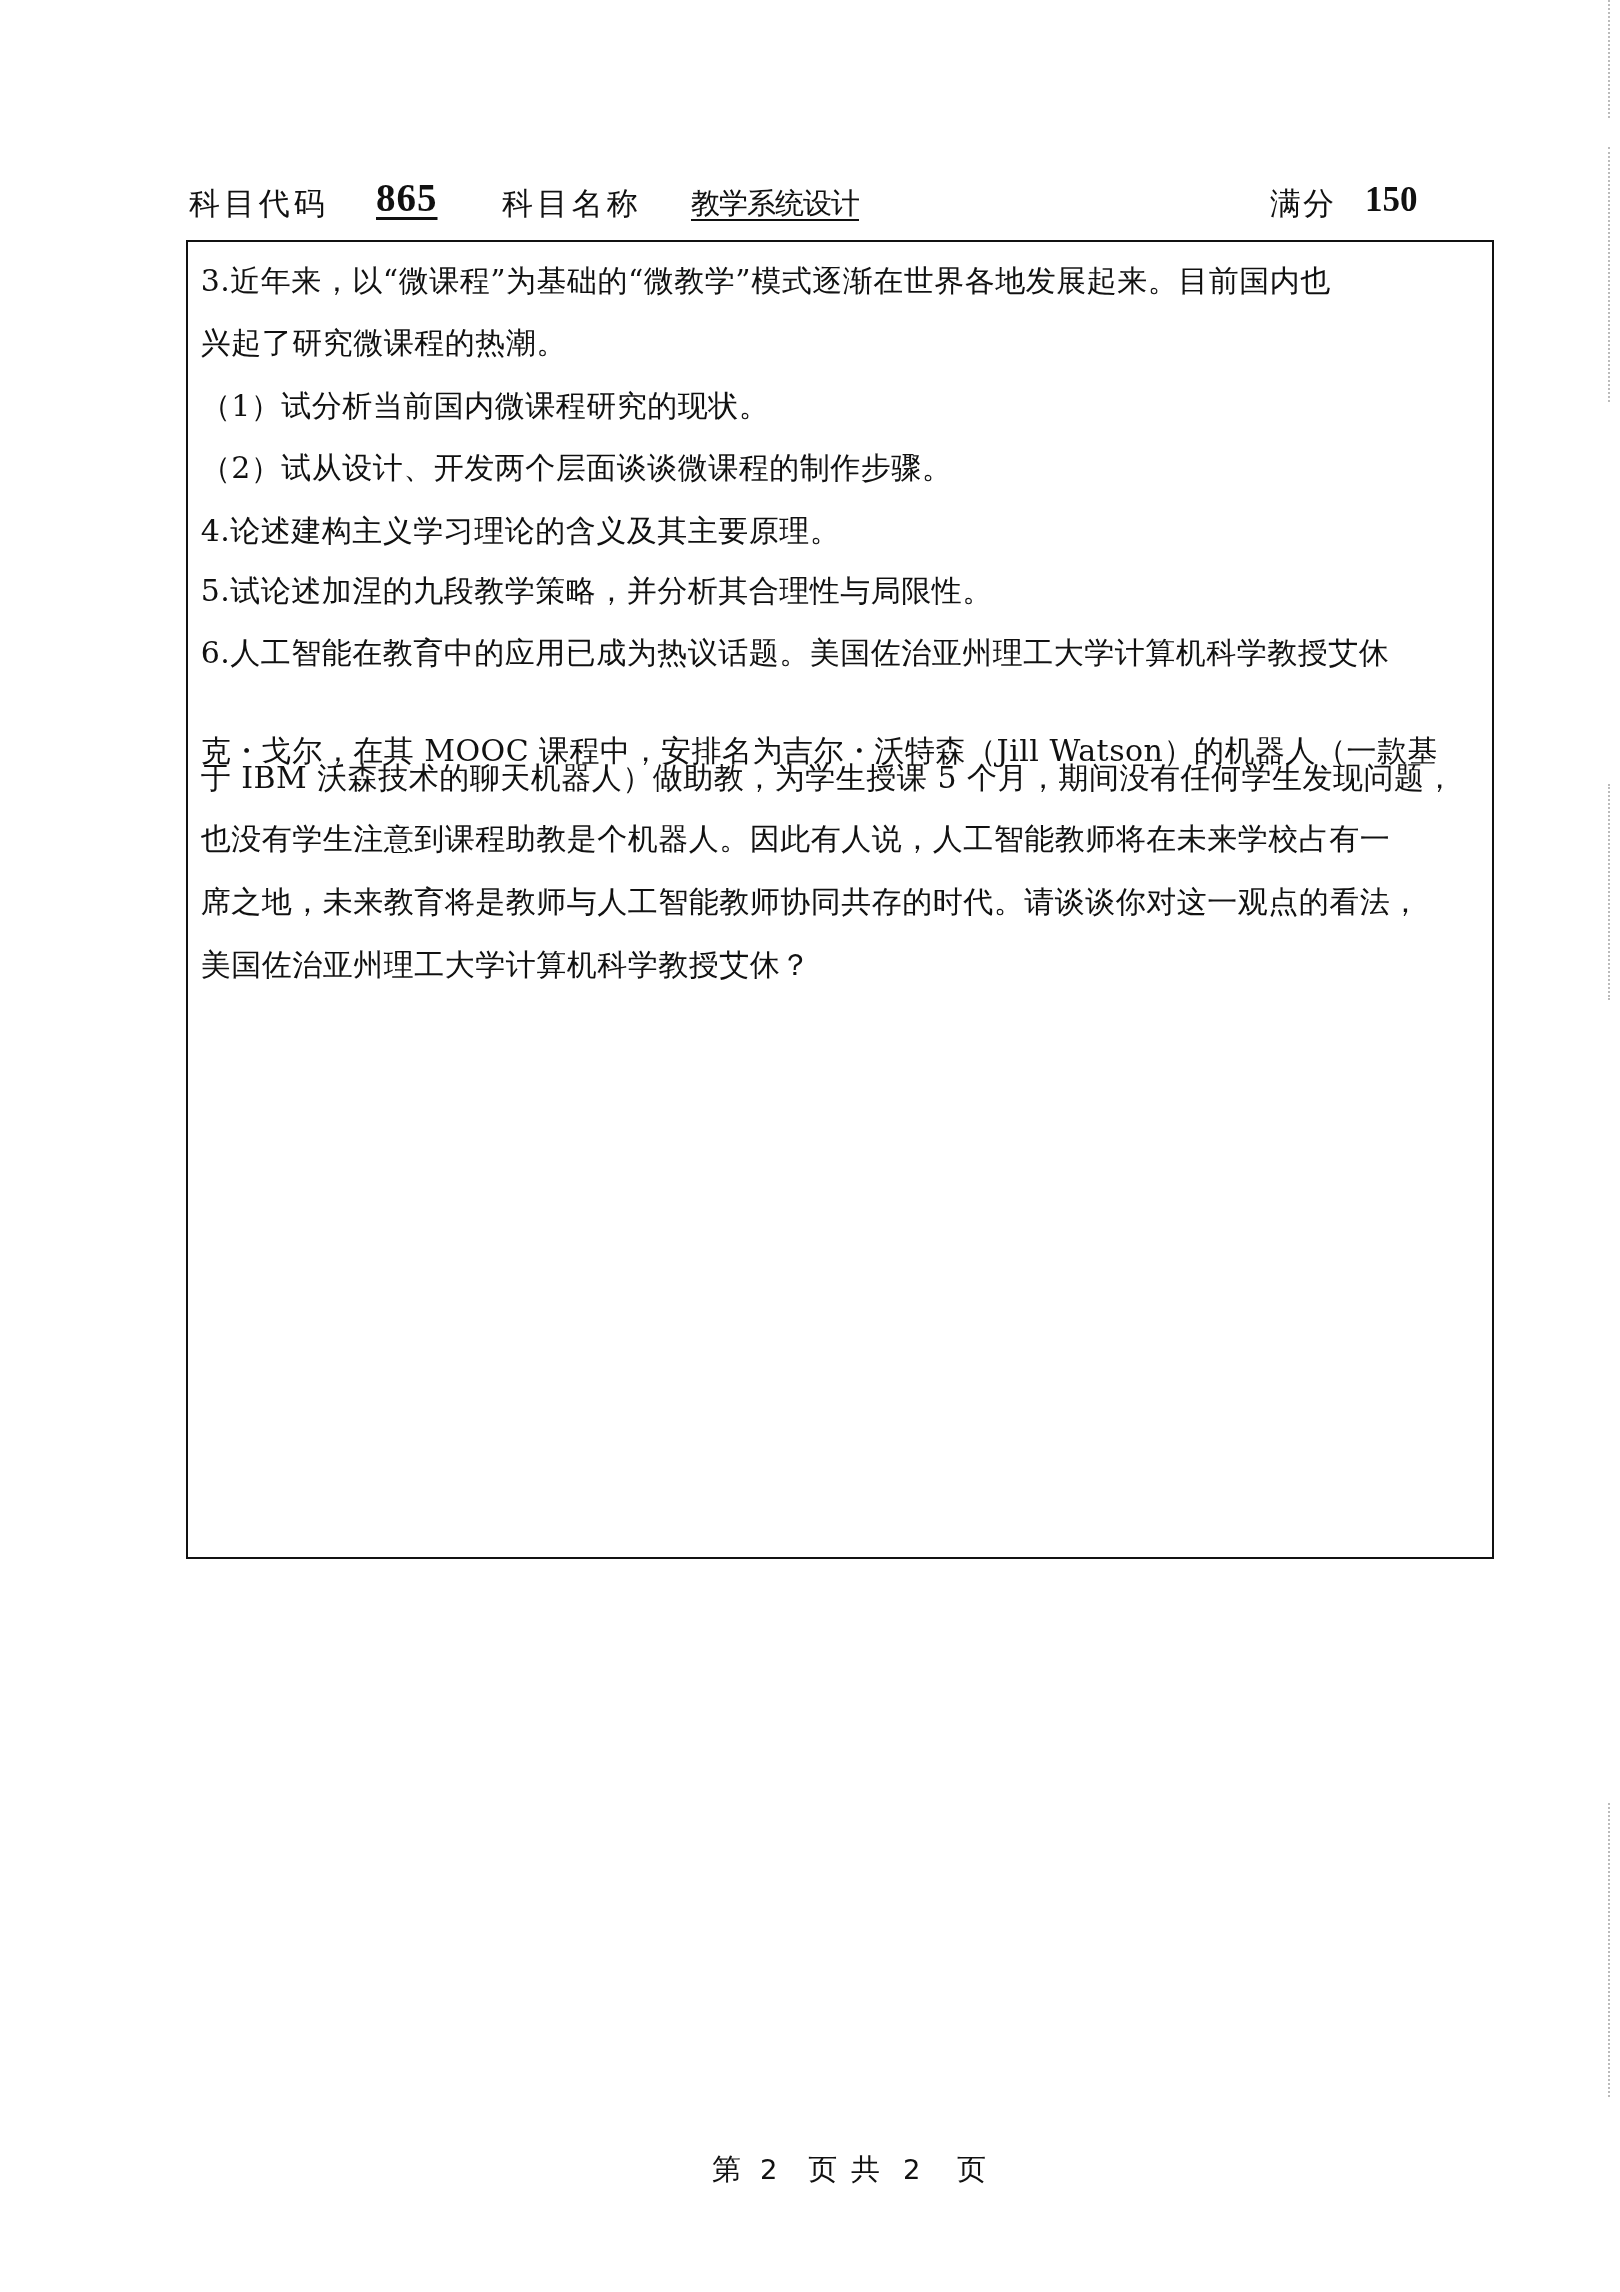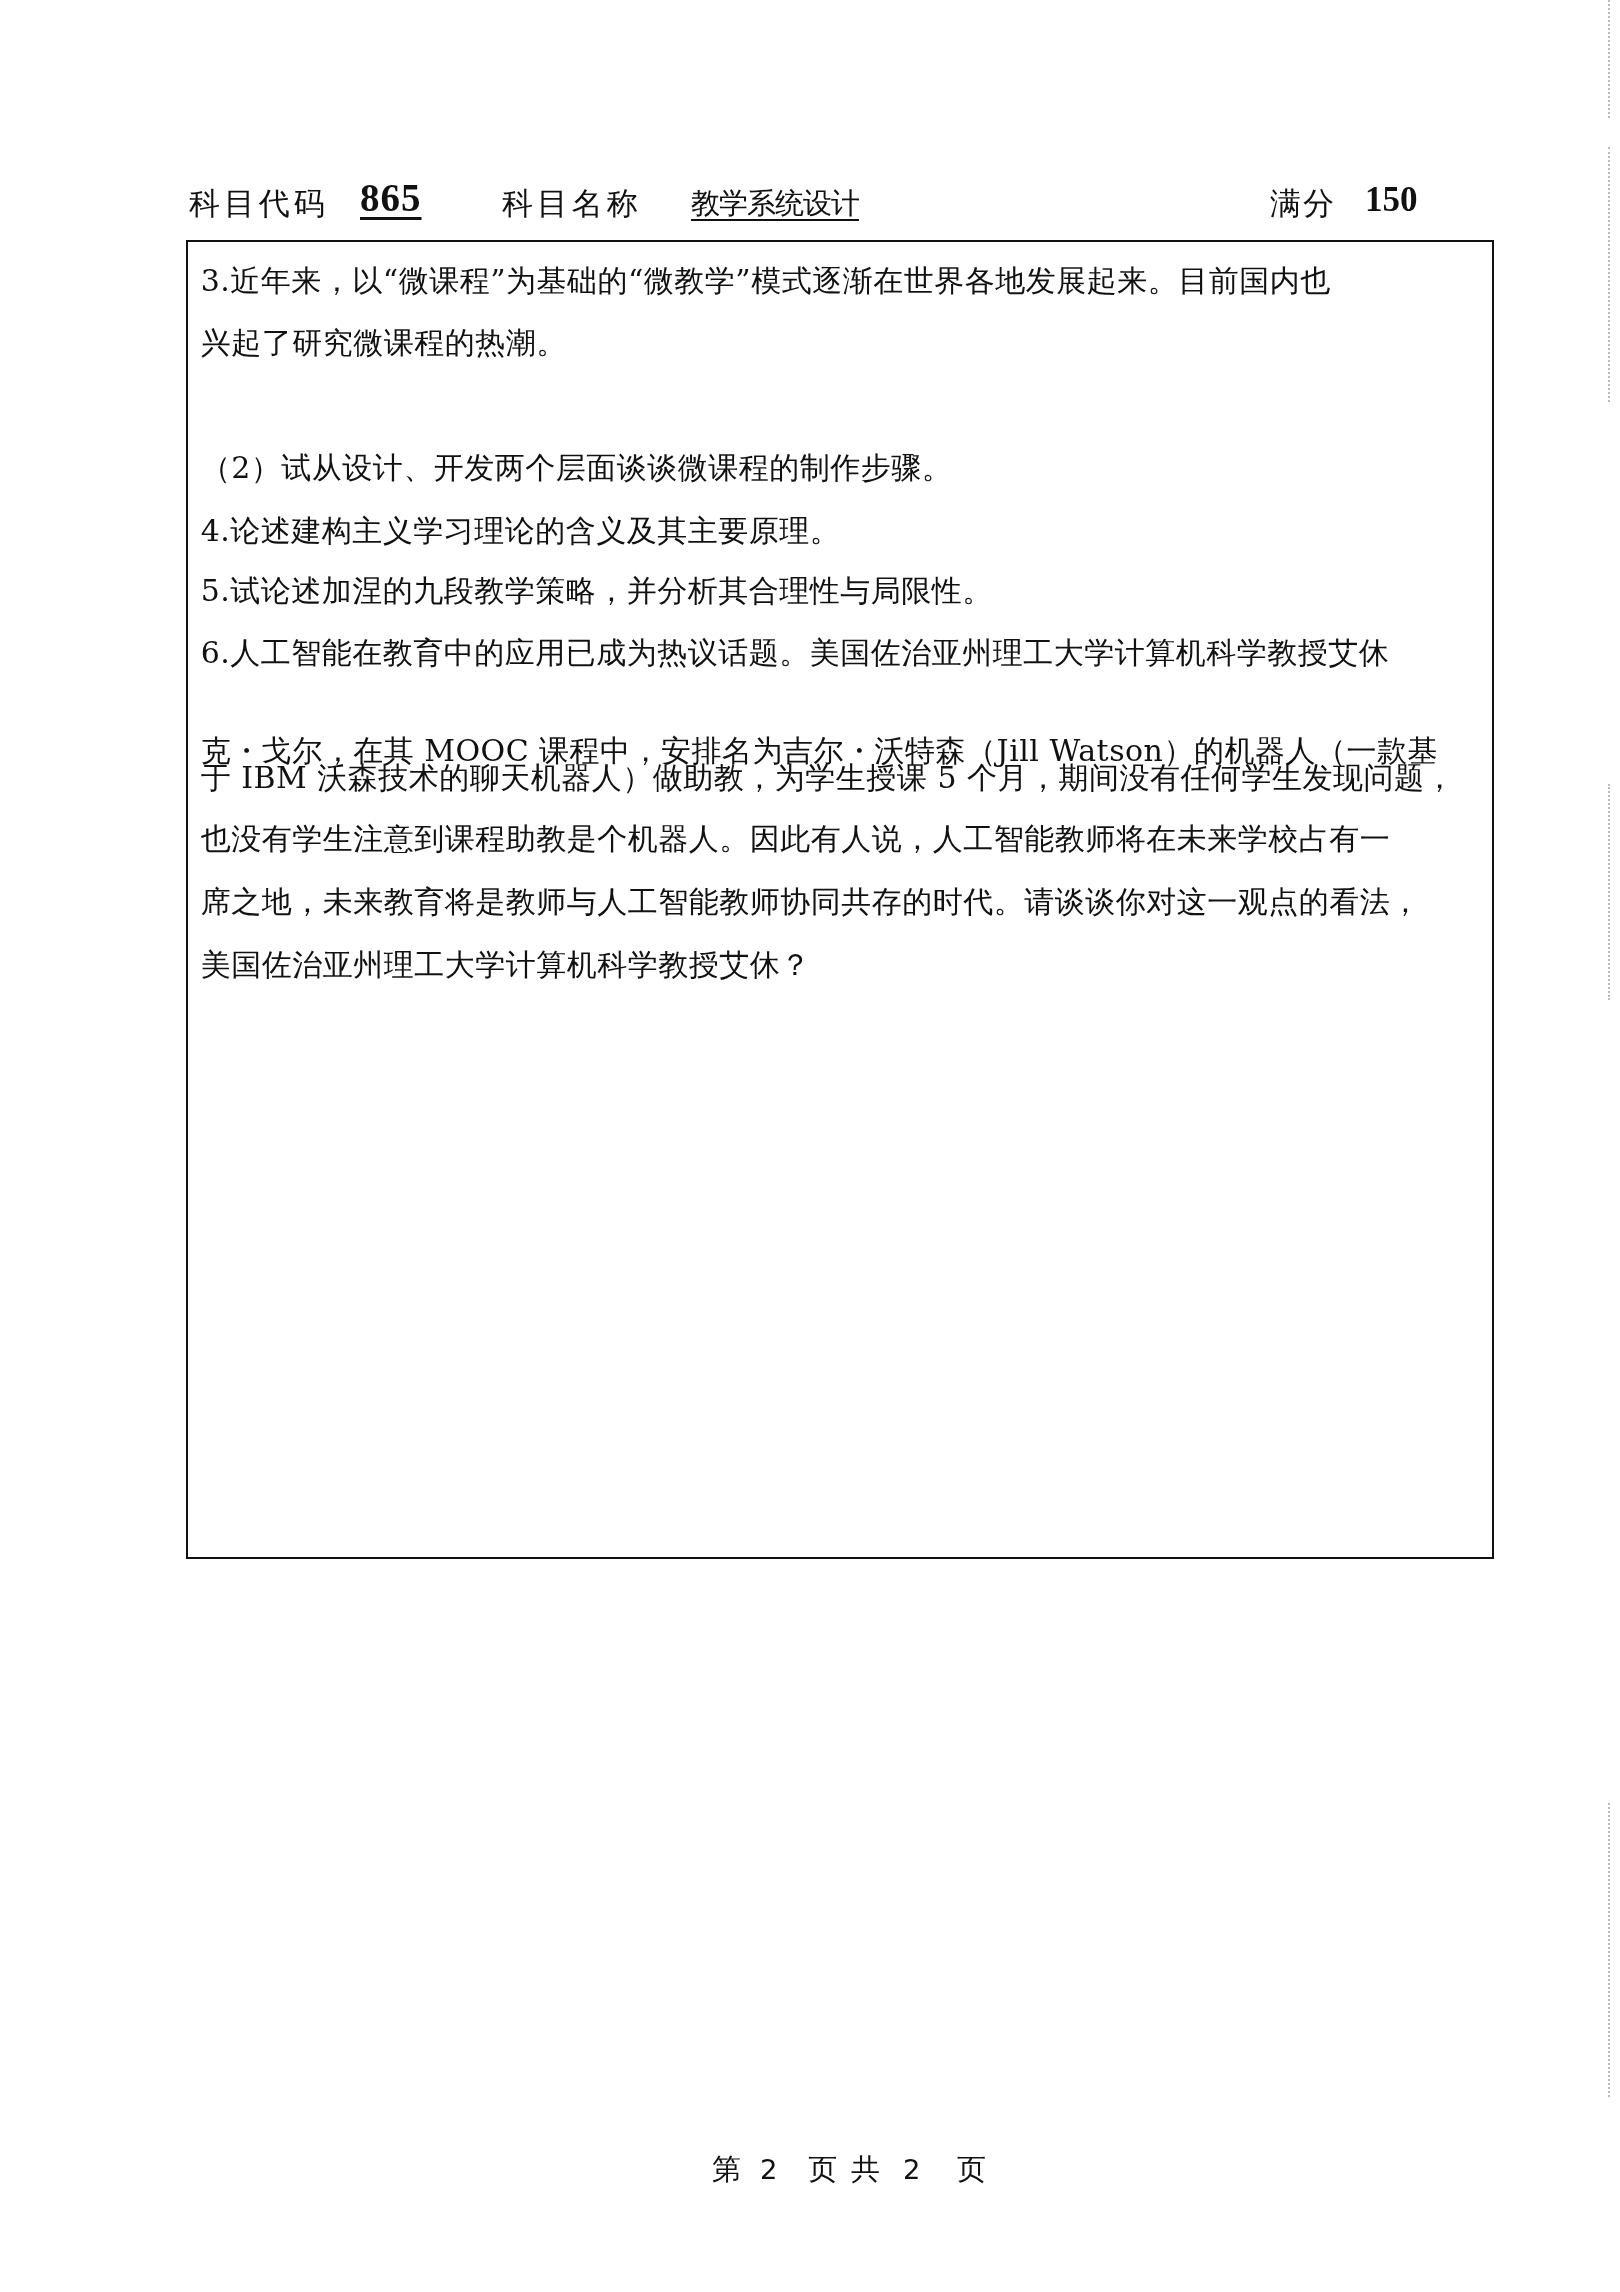--- a/index.html
+++ b/index.html
@@ -1,20 +1,20 @@
 <!DOCTYPE html>
 <html><head>
 <meta charset="utf-8">
 <style>
   html, body { margin: 0; padding: 0; background: #ffffff; }
   body { width: 1620px; height: 2293px; position: relative; overflow: hidden;
          font-family: "DejaVu Serif", "Liberation Serif", serif; color: #111; }
   .hdr { position: absolute; top: 182px; height: 43px; white-space: nowrap; font-size: 31px; line-height: 43px; }
   .hdr-label { letter-spacing: 3.9px; }
-  .hdr-code { left: 360px; font-family: "Liberation Serif", serif; font-weight: bold; font-size: 39px;
+  .hdr-code { left: 376px; font-family: "Liberation Serif", serif; font-weight: bold; font-size: 39px;
               text-decoration: underline; text-decoration-thickness: 2.9px; text-underline-offset: 5.9px; letter-spacing: 1px; }
   .hdr-name { text-decoration: underline; text-decoration-thickness: 2px; text-underline-offset: 5.9px; font-size: 29px; letter-spacing: -1px; }
   .hdr-score { font-family: "Liberation Serif", serif; font-weight: bold; font-size: 35px; }
   .box { position: absolute; left: 186px; top: 240px; width: 1308px; height: 1319px;
          border: 2.9px solid #111; border-top-width: 2px; box-sizing: border-box; }
   .line { position: absolute; left: 12.7px; white-space: nowrap; font-size: 30px; line-height: 39px; letter-spacing: 0.5px; }
   .line.sub { left: 12.7px; }
   .footer { position: absolute; top: 2150px; left: 712px; font-size: 29px; line-height: 39px; white-space: nowrap; }
   .footer .num { font-family: "DejaVu Sans", sans-serif; font-size: 27.4px; }
   .scanmark { position: absolute; left: 1608px; width: 2px; border-left: 2px dotted #bbb; }
@@ -27,20 +27,21 @@
   <span class="hdr hdr-code" style="top:176px;">865</span>
   <span class="hdr hdr-label" style="left:502px;">科目名称</span>
   <span class="hdr hdr-name" style="left:691px;">教学系统设计</span>
   <span class="hdr hdr-label" style="left:1270px; letter-spacing:2px;">满分</span>
   <span class="hdr hdr-score" style="left:1365px; top:178px;">150</span>
 </div>
 
 <div class="box">
   <div class="line" style="top:18.6px;">3.近年来，以“微课程”为基础的“微教学”模式逐渐在世界各地发展起来。目前国内也</div>
   <div class="line" style="top:81px;">兴起了研究微课程的热潮。</div>
+  <div class="line sub" style="top:144px;">（1）试分析当前国内微课程研究的现状。</div>
   <div class="line sub" style="top:206px;">（2）试从设计、开发两个层面谈谈微课程的制作步骤。</div>
   <div class="line" style="top:269px;">4.论述建构主义学习理论的含义及其主要原理。</div>
   <div class="line" style="top:329px;">5.试论述加涅的九段教学策略，并分析其合理性与局限性。</div>
   <div class="line" style="top:391px;">6.人工智能在教育中的应用已成为热议话题。美国佐治亚州理工大学计算机科学教授艾休</div>
   <div class="line" style="top:453px;margin-top:36px;">克・戈尔，在其 MOOC 课程中，安排名为吉尔・沃特森（Jill Watson）的机器人（一款基</div>
   <div class="line" style="top:516px;text-align:right;">于 IBM 沃森技术的聊天机器人）做助教，为学生授课 5 个月，期间没有任何学生发现问题，</div>
   <div class="line" style="top:577px;">也没有学生注意到课程助教是个机器人。因此有人说，人工智能教师将在未来学校占有一</div>
   <div class="line" style="top:640px;">席之地，未来教育将是教师与人工智能教师协同共存的时代。请谈谈你对这一观点的看法，</div>
   <div class="line" style="top:703px;">美国佐治亚州理工大学计算机科学教授艾休？</div>
 </div>

